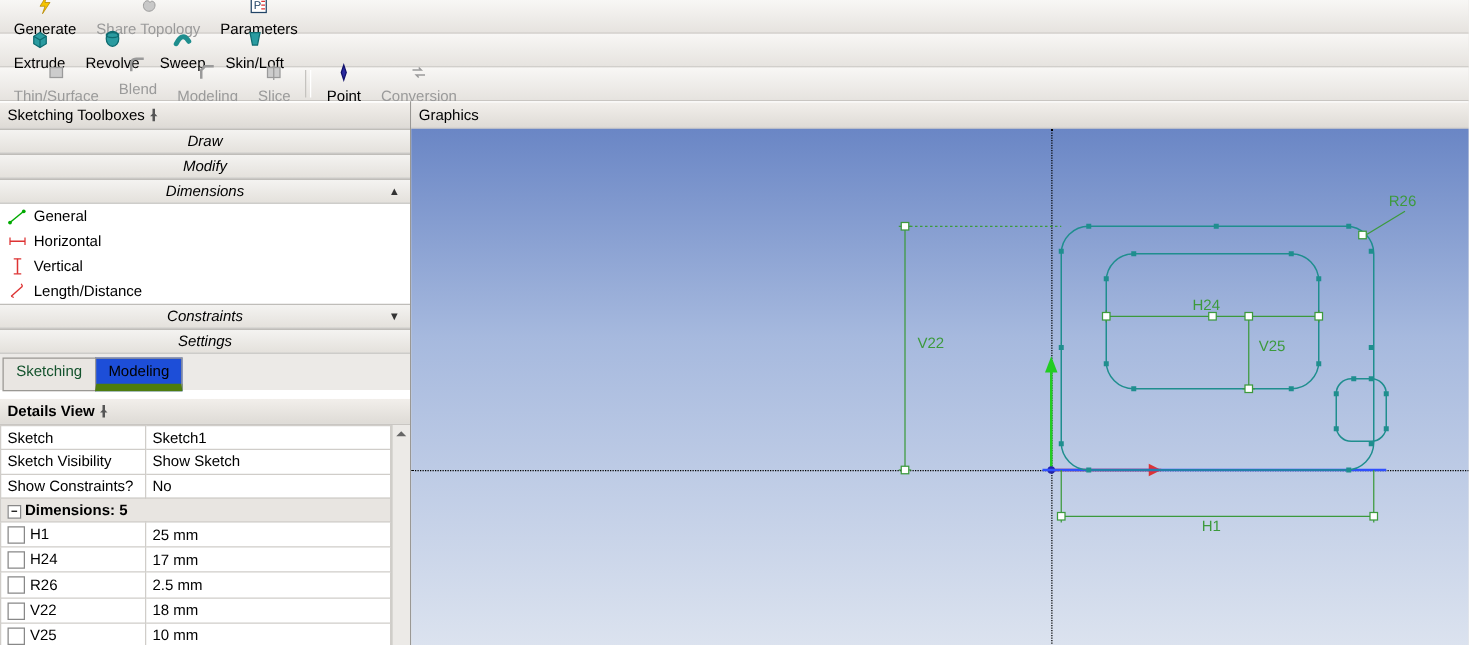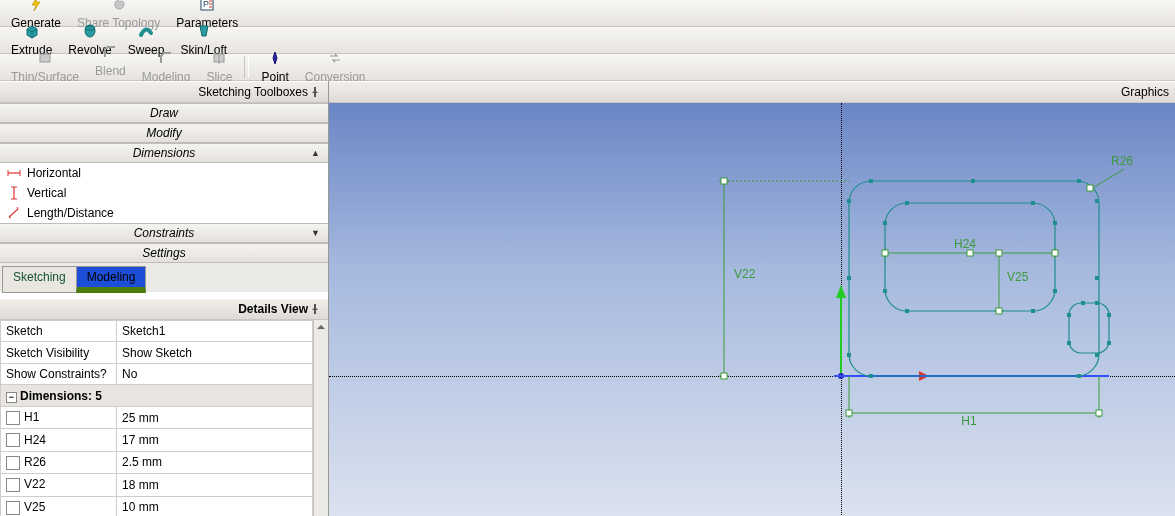--- a/index.html
+++ b/index.html
@@ -47,21 +47,21 @@
   background: #fff;
 }
 .panel-title {
   background: linear-gradient(#f2efeb, #dedbd6);
   border-top: 1px solid #fff;
   border-bottom: 1px solid #c9c6c2;
   padding: 3px 6px;
   font-weight: normal;
   display:flex;
   align-items:center;
-  justify-content:flex-end;
+  justify-content:flex-start;
 }
 .pin { width:14px; height:14px; }
 .section-header {
   background: linear-gradient(#f4f3f1, #e4e1dc);
   border: 1px solid #bfbdb9;
   border-left: none;
   border-right: none;
   text-align: center;
   padding: 2px 11px;
   cursor: default;
@@ -292,20 +292,30 @@
     </div>
     <div class="section-header">
       <span>Modify</span>
     </div>
     <div class="section-header">
       <span>Dimensions</span>
       <span class="arrow">▲</span>
     </div>
 
     <div class="list">
+      <div class="list-item">
+        <span class="icon">
+          <svg viewBox="0 0 16 16" width="16" height="16">
+              <line x1="2" y1="13" x2="13" y2="4" stroke="#0a0" stroke-width="1.2"></line>
+              <circle cx="2" cy="13" r="1.5" fill="#0a0"></circle>
+              <circle cx="13" cy="4" r="1.5" fill="#0a0"></circle>
+            </svg>
+        </span>
+        <span>General</span>
+      </div>
       <div class="list-item">
         <span class="icon">
           <svg viewBox="0 0 16 16" width="16" height="16">
               <line x1="2" y1="8" x2="14" y2="8" stroke="#d33" stroke-width="1.2"></line>
               <line x1="2" y1="5" x2="2" y2="11" stroke="#d33"></line>
               <line x1="14" y1="5" x2="14" y2="11" stroke="#d33"></line>
             </svg>
         </span>
         <span>Horizontal</span>
       </div>

